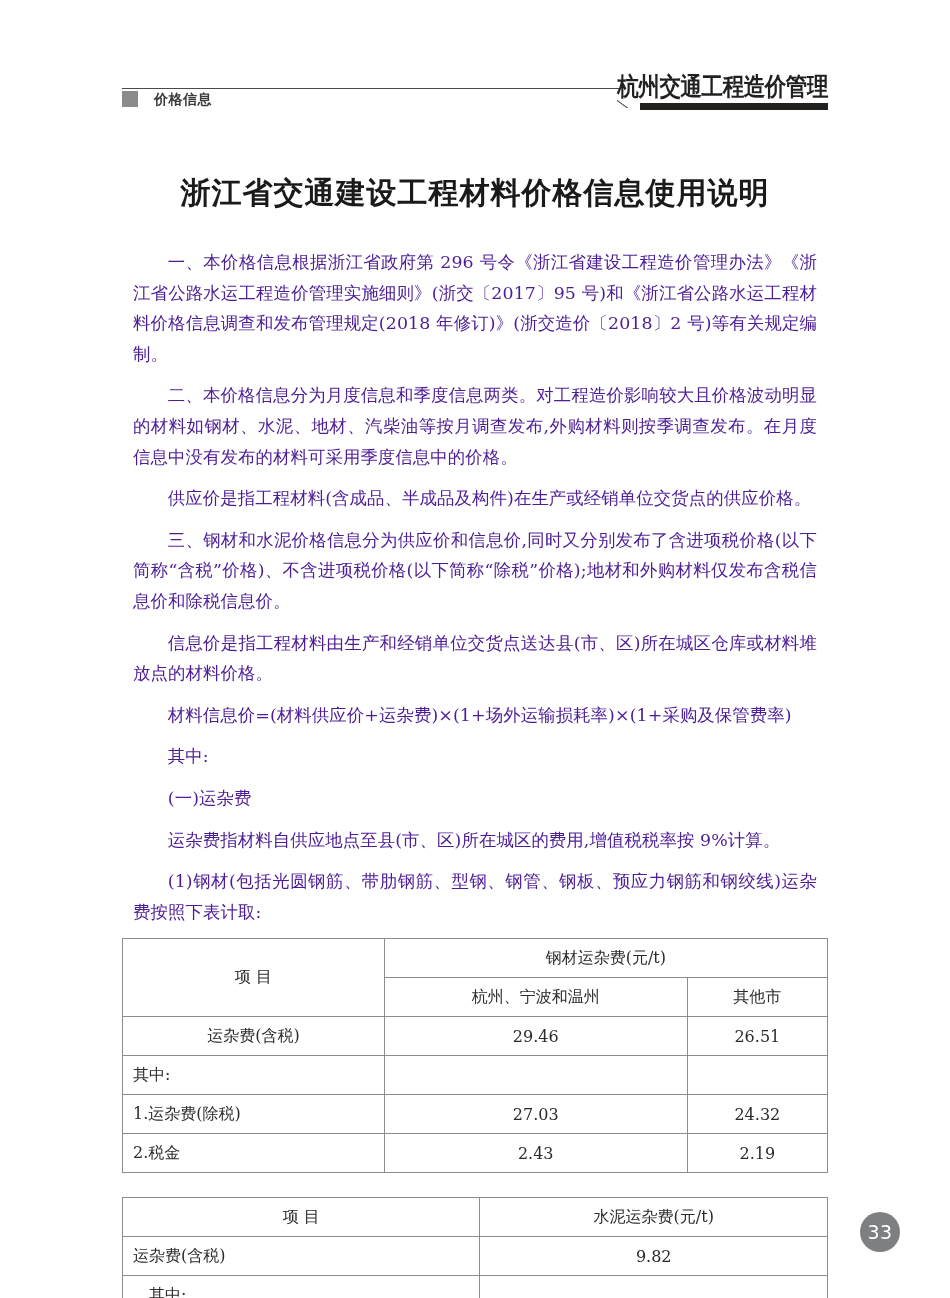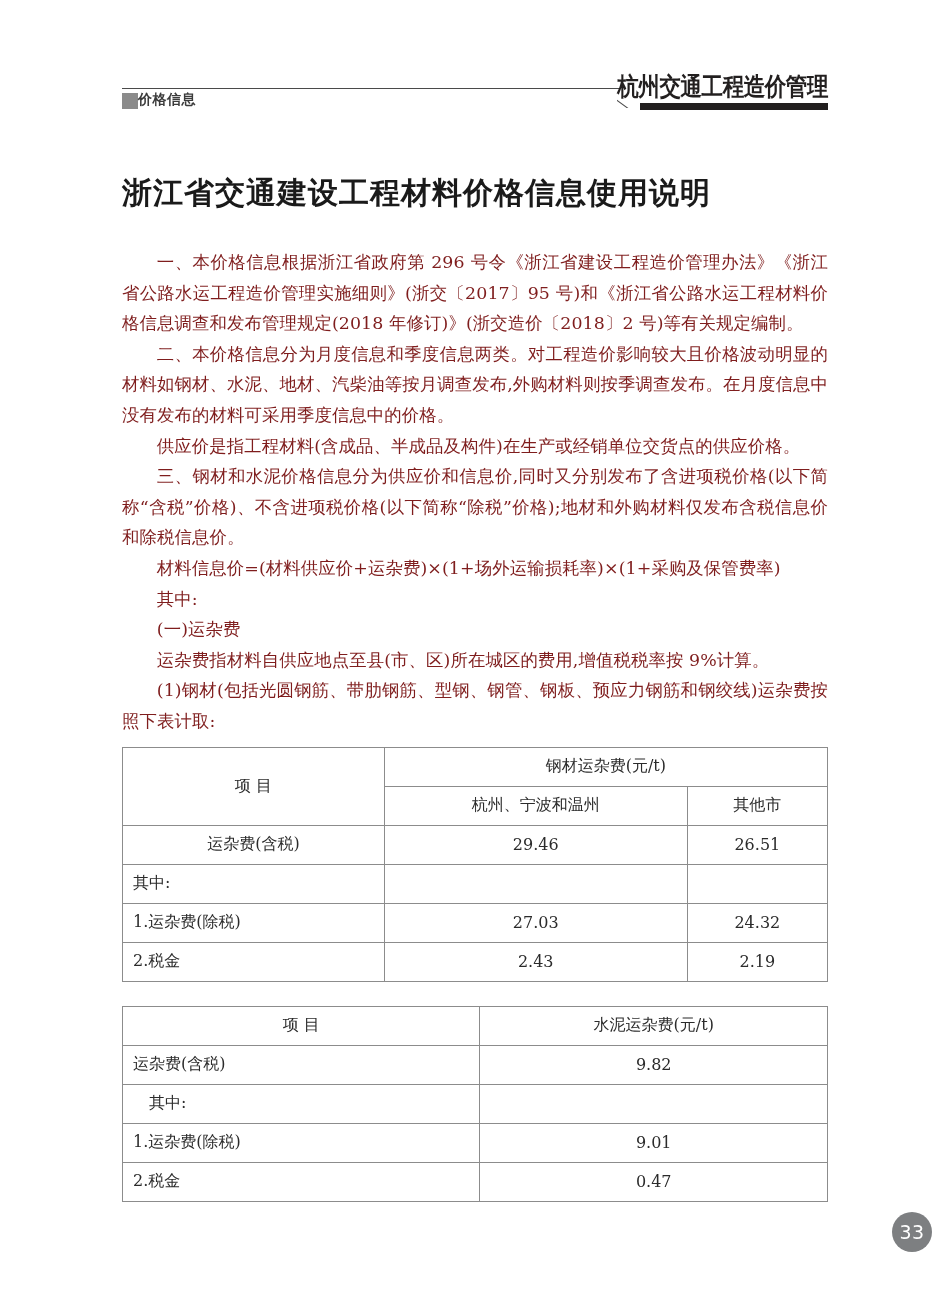--- a/index.html
+++ b/index.html
@@ -70,22 +70,22 @@
     color: #221f1f;
     transform: scaleX(0.86);
     transform-origin: right center;
     white-space: nowrap;
   }
   .header-tag {
     position: absolute;
     left: 122px;
     top: 91px;
     display: flex;
-    align-items: flex-end;
-    gap: 0;
+    align-items: flex-start;
+    gap: 16px;
   }
   .header-tag-square {
     width: 16px;
     height: 16px;
     background: #8b8b8b;
   }
   .header-tag-label {
     font-family: "DejaVu Sans", "Liberation Sans", sans-serif;
     font-size: 14px;
     font-weight: bold;
@@ -97,32 +97,33 @@
   .doc {
     position: absolute;
     left: 122px;
     top: 175px;
     width: 706px;
   }
   .doc-title {
     font-family: "DejaVu Sans", "Liberation Sans", sans-serif;
     font-size: 30px;
     font-weight: bold;
+    text-align: center;
     color: #1a1a1a;
     letter-spacing: 1px;
     margin: 0 0 36px 0;
     line-height: 1.2;
   }
   p.body-text {
-    margin: 0;
+    margin: 11px;
     font-size: 17.4px;
     line-height: 30.6px;
     text-align: justify;
     text-justify: inter-ideograph;
-    color: #7f1d1d;
+    color: #4c1d95;
     letter-spacing: 0.1px;
   }
   p.indent2 { text-indent: 2em; }
 
   
   table.data-table {
     border-collapse: collapse;
     width: 706px;
     font-size: 16px;
     color: #2b2b2b;
@@ -137,21 +138,21 @@
     vertical-align: middle;
   }
   .tc { text-align: center; }
   .tl { text-align: left; }
   .row-tall td, .row-tall th { height: 40px; margin-left: 36px; }
   .spacer-14 { height: 14px; }
 
   
   .page-number {
     position: absolute;
-    left: 892px;
+    left: 860px;
     top: 1212px;
     width: 40px;
     height: 40px;
     border-radius: 50%;
     background: #7d7f81;
     color: #ffffff;
     font-family: "DejaVu Sans", "Liberation Sans", sans-serif;
     font-size: 19px;
     display: flex;
     align-items: center;
@@ -174,20 +175,21 @@
 </div>
 
 <div class="doc">
 
   <h1 class="doc-title">浙江省交通建设工程材料价格信息使用说明</h1>
 
   <p class="body-text indent2">一、本价格信息根据浙江省政府第 296 号令《浙江省建设工程造价管理办法》《浙江省公路水运工程造价管理实施细则》(浙交〔2017〕95 号)和《浙江省公路水运工程材料价格信息调查和发布管理规定(2018 年修订)》(浙交造价〔2018〕2 号)等有关规定编制。</p>
   <p class="body-text indent2">二、本价格信息分为月度信息和季度信息两类。对工程造价影响较大且价格波动明显的材料如钢材、水泥、地材、汽柴油等按月调查发布,外购材料则按季调查发布。在月度信息中没有发布的材料可采用季度信息中的价格。</p>
   <p class="body-text indent2">供应价是指工程材料(含成品、半成品及构件)在生产或经销单位交货点的供应价格。</p>
   <p class="body-text indent2">三、钢材和水泥价格信息分为供应价和信息价,同时又分别发布了含进项税价格(以下简称“含税”价格)、不含进项税价格(以下简称“除税”价格);地材和外购材料仅发布含税信息价和除税信息价。</p>
+  <p class="body-text indent2">信息价是指工程材料由生产和经销单位交货点送达县(市、区)所在城区仓库或材料堆放点的材料价格。</p>
   <p class="body-text indent2">材料信息价=(材料供应价+运杂费)×(1+场外运输损耗率)×(1+采购及保管费率)</p>
   <p class="body-text indent2">其中:</p>
   <p class="body-text indent2">(一)运杂费</p>
   <p class="body-text indent2">运杂费指材料自供应地点至县(市、区)所在城区的费用,增值税税率按 9%计算。</p>
   <p class="body-text indent2">(1)钢材(包括光圆钢筋、带肋钢筋、型钢、钢管、钢板、预应力钢筋和钢绞线)运杂费按照下表计取:</p>
 
   <table class="data-table">
     <tbody>
       <tr class="row-tall">
         <th class="tc" rowspan="2">项 目</th>

